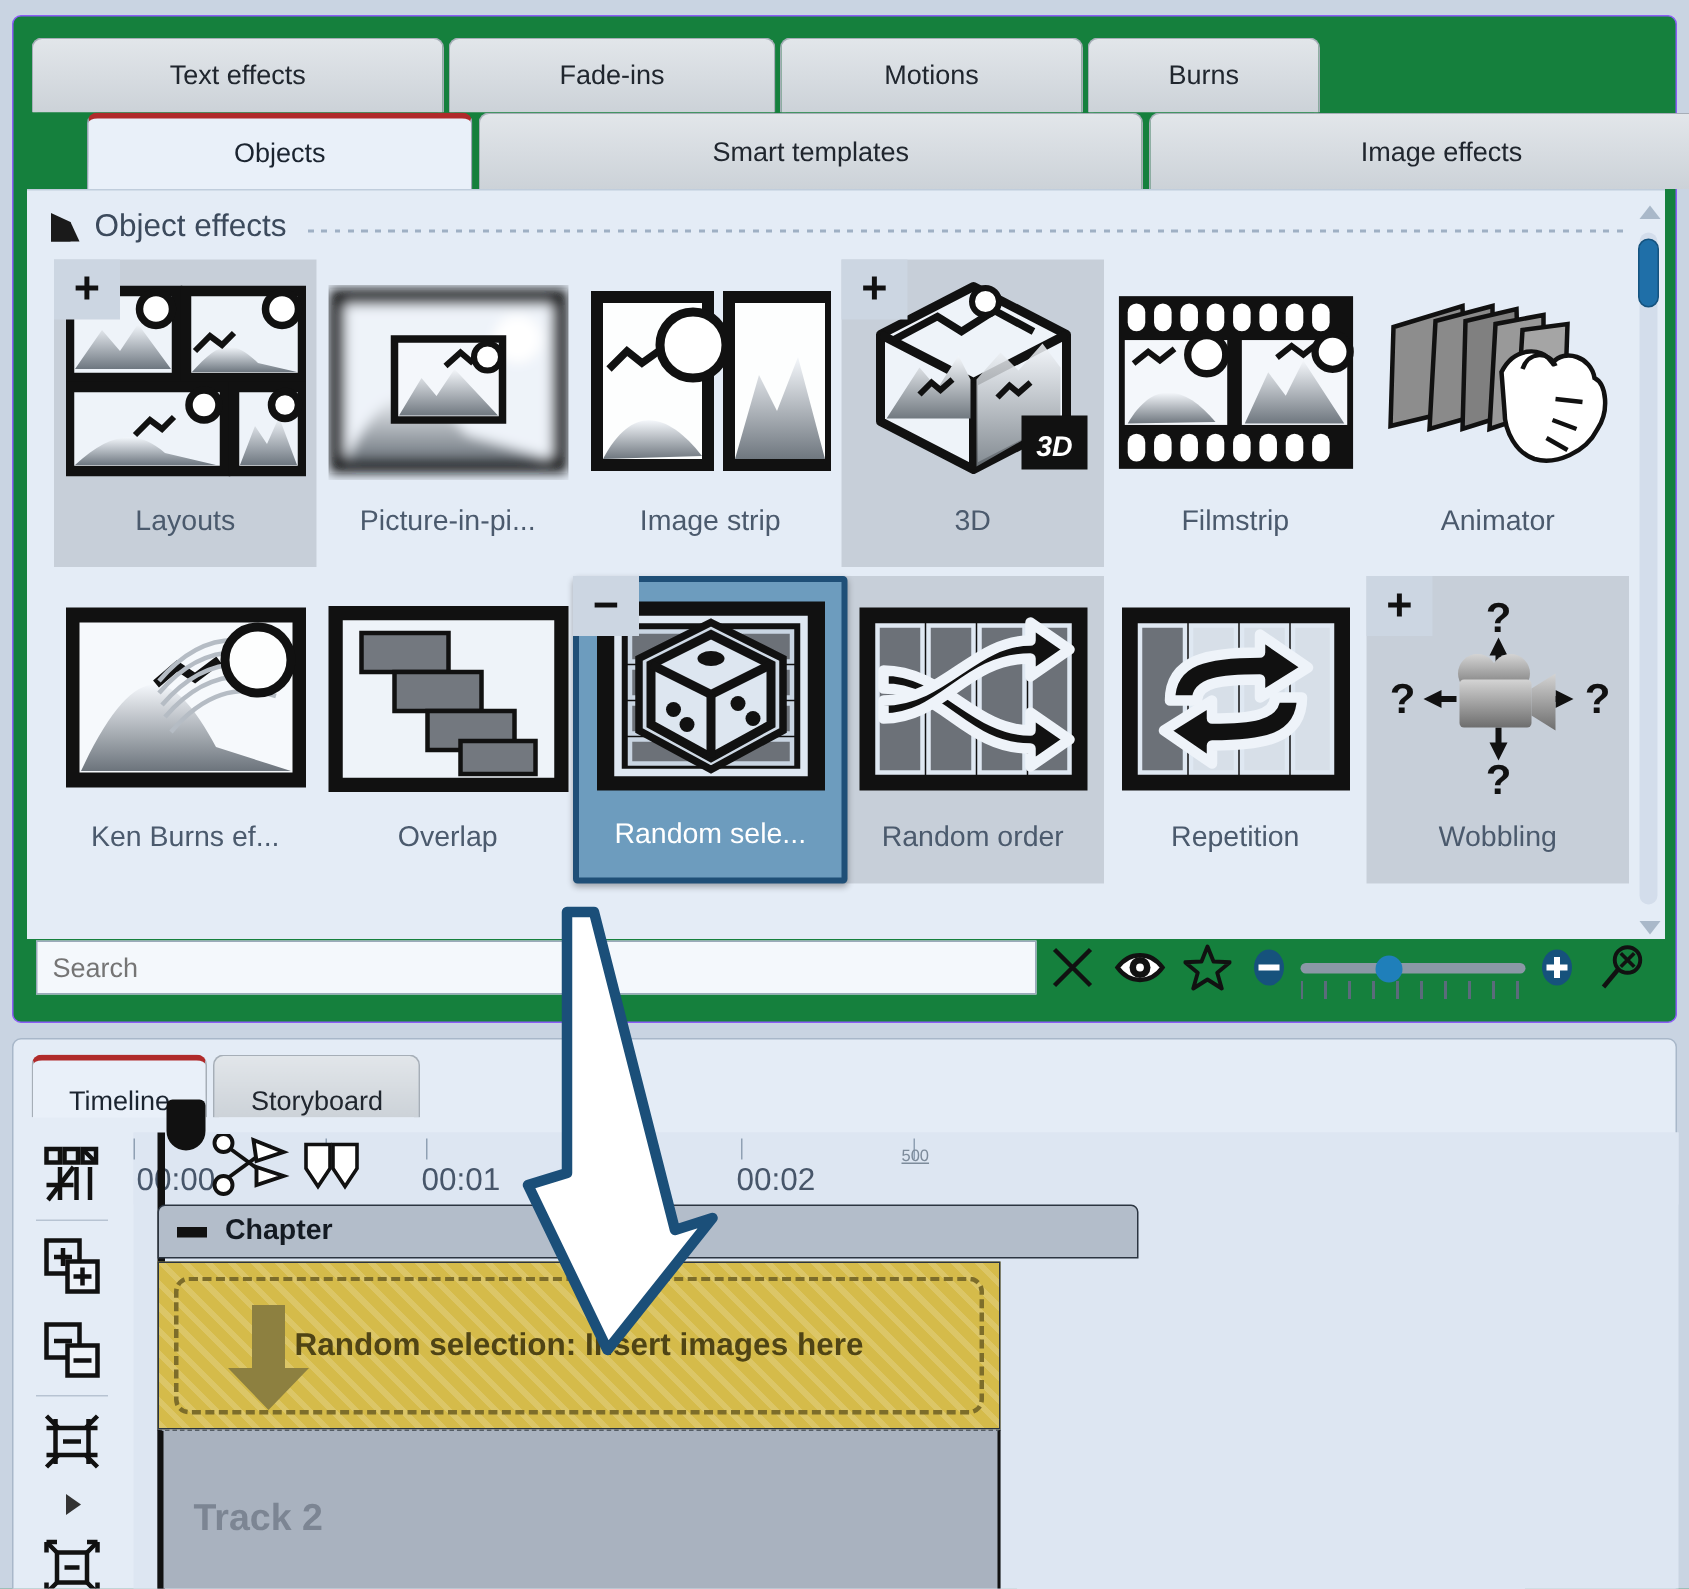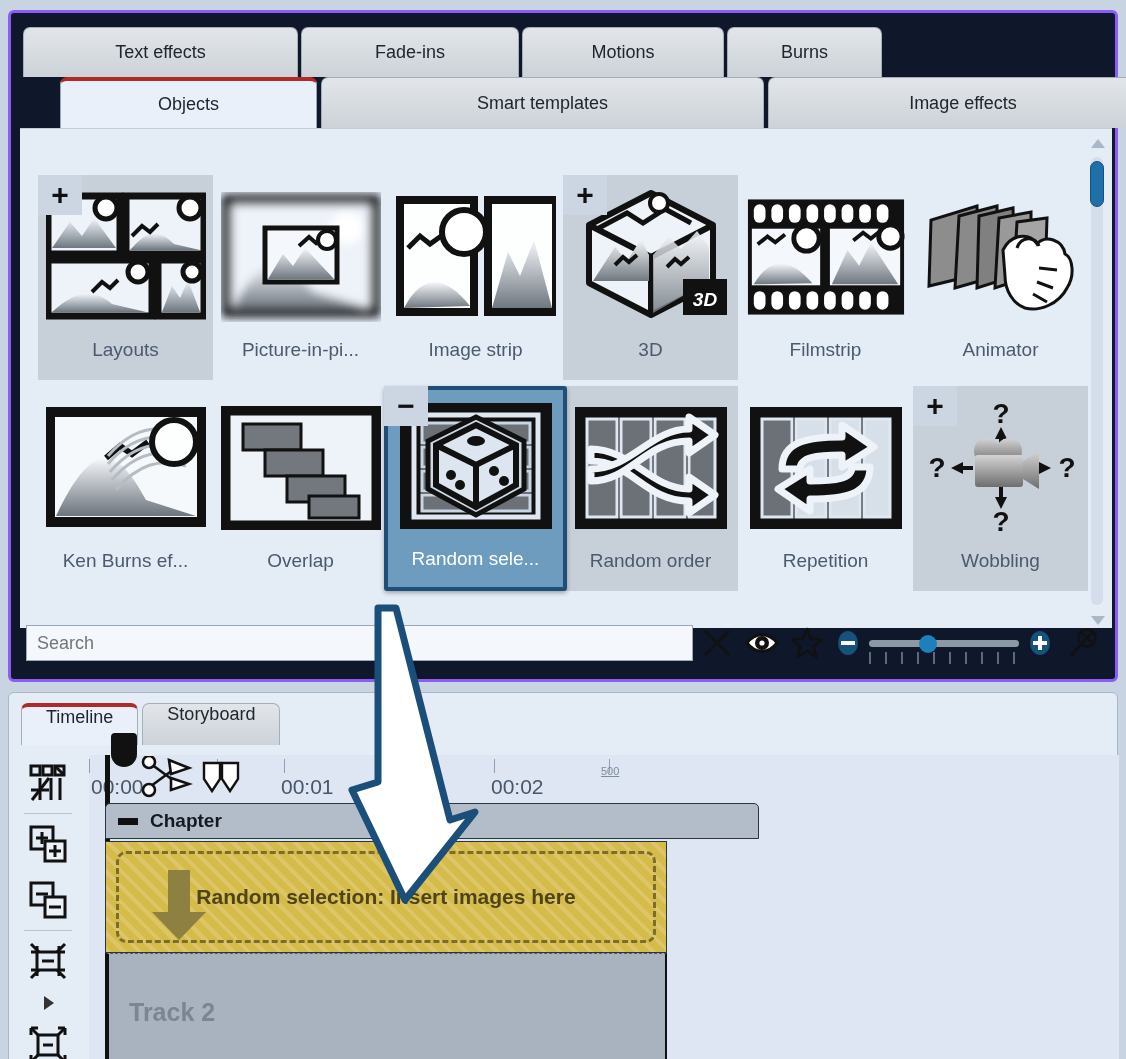--- a/index.html
+++ b/index.html
@@ -7,21 +7,21 @@
     width:1126px; height:1059px;
     background:#c9d4e2;
     font-family:"Liberation Sans", sans-serif;
     overflow:hidden;
   }
   #root { position:relative; width:1126px; height:1059px; }
 
   
   .panel-top{
     position:absolute; left:8px; top:10px; width:1110px; height:672px;
-    background:#0f172a; border:3px solid #8b5cf6; border-radius:6px;padding-left:20px;
+    background:#15803d; border:1px solid #8b5cf6; border-radius:6px;padding-left:20px;
   }
 
   
   .tabrow1{ position:absolute; left:12px; top:14px; height:50px; display:flex; }
   .tab-top{
     height:50px; background:linear-gradient(#e2e6ea,#ccd2d8);
     border:1px solid #a6aeb7; border-bottom:none;
     border-radius:7px 7px 0 0;
     display:flex; align-items:center; justify-content:center;
     font-size:18px; color:#20262e; margin-right:3px;
@@ -127,21 +127,21 @@
 
   
   .panel-bot{
     position:absolute; left:8px; top:692px; width:1110px; height:380px;
     background:#e4ecf6; border:1px solid #a8b7c9; border-radius:6px 6px 0 0;
   }
   .tl-tabs{ position:absolute; left:12px; top:10px; display:flex; }
   .tl-tab{
     height:42px; padding:0 24px; background:linear-gradient(#e2e6ea,#ccd2d8);
     border:1px solid #a6aeb7; border-bottom:none; border-radius:7px 7px 0 0;
-    display:flex; align-items:flex-start; font-size:18px; color:#20262e; margin-right:4px;
+    display:flex; align-items:flex-end; font-size:18px; color:#20262e; margin-right:4px;
   }
   .tl-tab.active{
     background:#e9f0f9; border-top:4px solid #b02a2a; color:#1b2430;
   }
   .tl-body{ position:absolute; left:0; top:62px; width:1110px; height:318px; }
 
   .tl-sidebar{ position:absolute; left:8px; top:0; width:62px; height:318px; }
   .tl-ico{ width:62px; height:56px; display:flex; align-items:center; justify-content:center;}
   .tl-sep{ width:48px; height:1px; background:#b7c3d2; margin:2px 7px;}
 
@@ -218,20 +218,25 @@
       <div class="tab-sub" style="width:443px">
           <span>Smart templates</span>
         </div>
       <div class="tab-sub" style="width:390px">
           <span>Image effects</span>
         </div>
     </div>
 
     <div class="content">
 
+      <div class="sec-head">
+        <div class="tri"></div>
+        <div class="sec-title">Object effects</div>
+        <div class="dots"></div>
+      </div>
 
       <div class="grid">
 
         <div class="row">
 
           <div class="tile hl">
             <div class="badge">
                 <span>+</span>
               </div>
             <div class="thumb">

